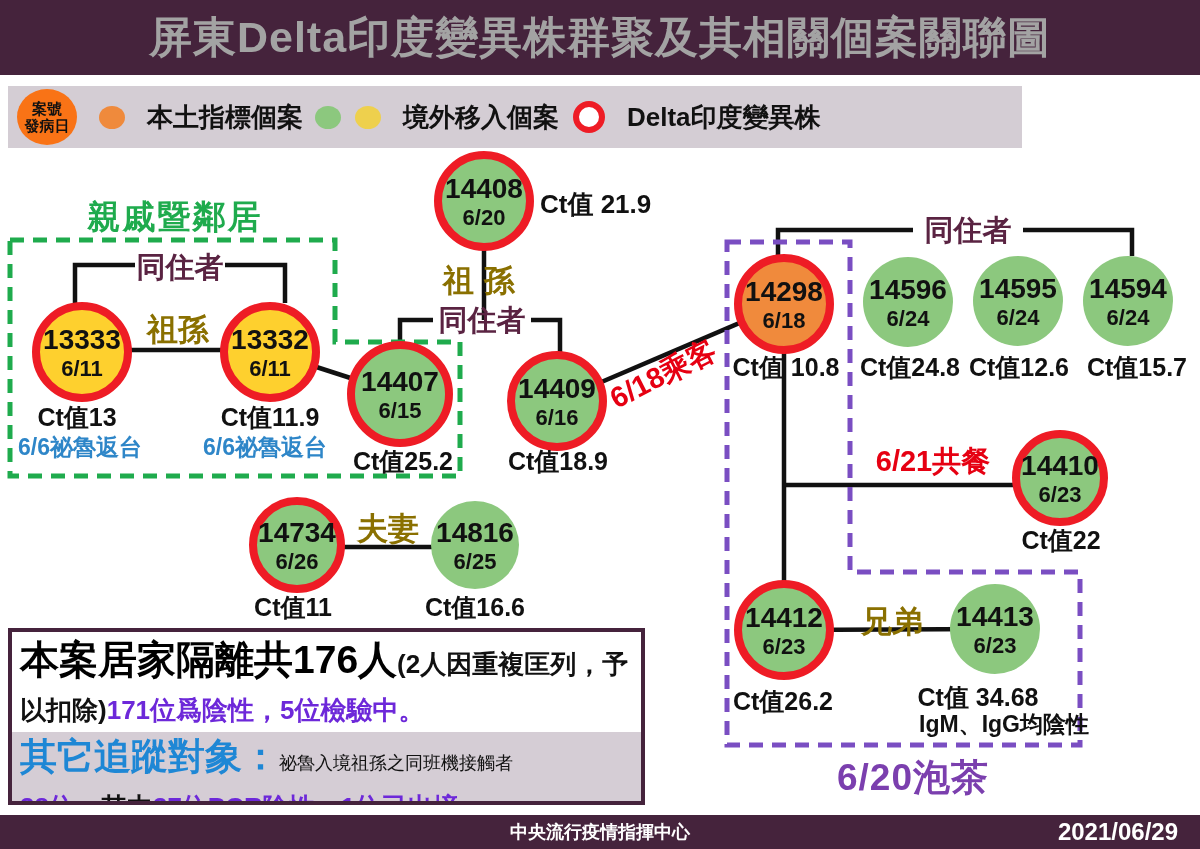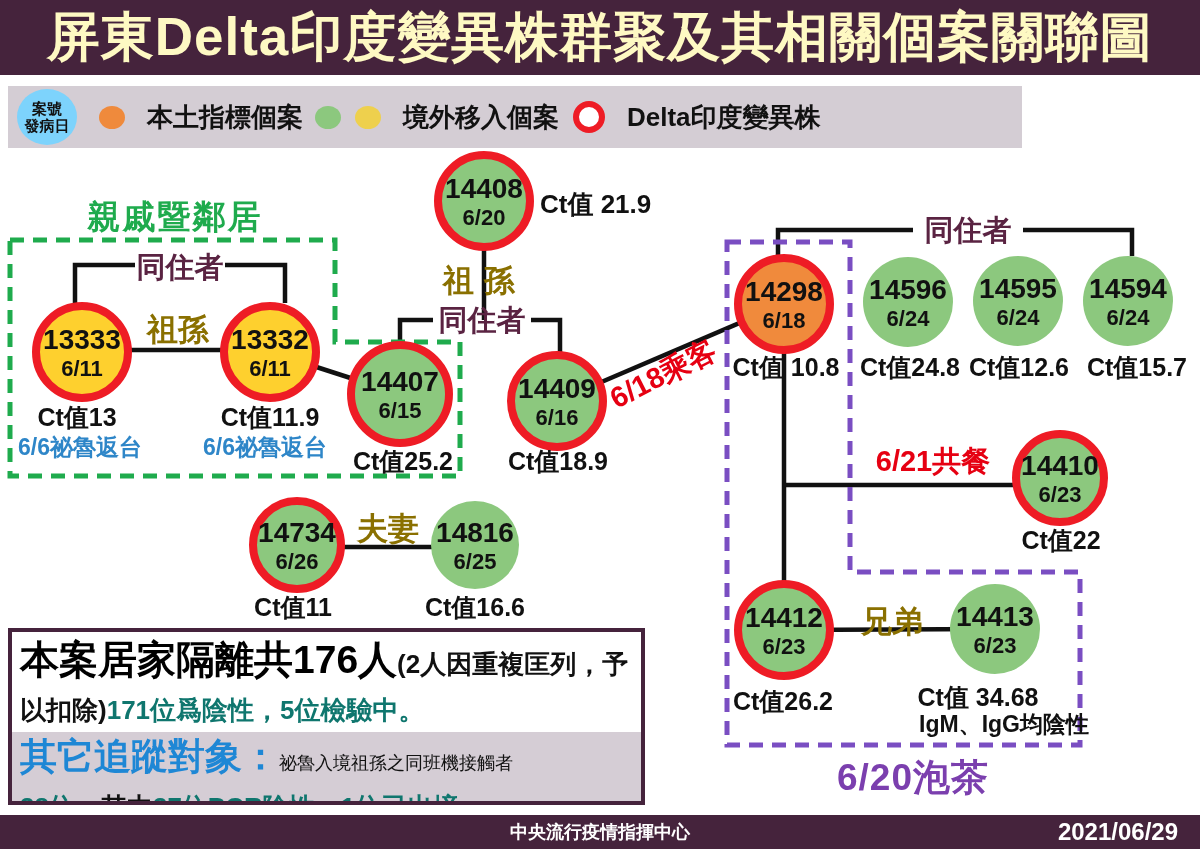--- a/index.html
+++ b/index.html
@@ -7,29 +7,29 @@
     width:1200px;height:849px;position:relative;overflow:hidden;
     background:#ffffff;
     font-family:"Liberation Sans","DejaVu Sans",sans-serif;
   }
   
   .titlebar{
     position:absolute;left:0;top:0;width:1200px;height:75px;
     background:#45233c;display:flex;align-items:center;justify-content:center;
   }
   .titlebar span{
-    color:#fef9c3;font-size:53px;font-weight:bold;letter-spacing:1px;white-space:nowrap;
+    color:#a3a3a3;font-size:43px;font-weight:bold;letter-spacing:1px;white-space:nowrap;
   }
   
   .legendbar{
     position:absolute;left:8px;top:86px;width:1014px;height:62px;
     background:#d4cdd4;display:flex;align-items:center;
   }
   .badge{
-    width:60px;height:56px;border-radius:50%;background:#7dd3fc;
+    width:60px;height:56px;border-radius:50%;background:#f97316;
     margin-left:9px;flex:0 0 auto;
     display:flex;flex-direction:column;align-items:center;justify-content:center;
   }
   .badge span{color:#111;font-size:15px;font-weight:bold;line-height:17px;white-space:nowrap;}
   .dot{width:26px;height:23px;border-radius:50%;flex:0 0 auto;}
   .dot.orange{background:#ef8a3c;margin-left:22px;}
   .dot.green{background:#8cc87e;margin-left:12px;}
   .dot.yellow{background:#eed04d;margin-left:14px;}
   .ring{
     width:20px;height:20px;border-radius:50%;background:#ffffff;
@@ -38,21 +38,21 @@
   .ltext{font-size:26px;font-weight:bold;color:#111;margin-left:22px;white-space:nowrap;}
   
   .ibox{
     position:absolute;left:8px;top:628px;width:629px;height:169px;
     border:4px solid #45233c;background:#ffffff;overflow:hidden;
   }
   .ibox-top{padding:2px 8px 0 8px;white-space:nowrap;}
   .ibox-bot{background:#d5cdd5;padding:0 8px;white-space:nowrap;height:100%;}
   .t-redbig{color:#000000;font-size:39px;font-weight:bold;}
   .t-blk{color:#111;font-size:26px;font-weight:bold;}
-  .t-red{color:#0f766e;font-size:26px;font-weight:bold;}
+  .t-red{color:#6d28d9;font-size:26px;font-weight:bold;}
   .t-bluebig{color:#1e87d5;font-size:37px;font-weight:bold;}
   .t-blk2{color:#111;font-size:18px;font-weight:normal;}
   .ib-line1{line-height:48px;margin-top:2px;}
   .ib-line2{line-height:36px;}
   .ib-line3{line-height:50px;}
   .ib-line4{line-height:36px;}
   
   .footer{
     position:absolute;left:0;top:815px;width:1200px;height:34px;
     background:#45233c;

